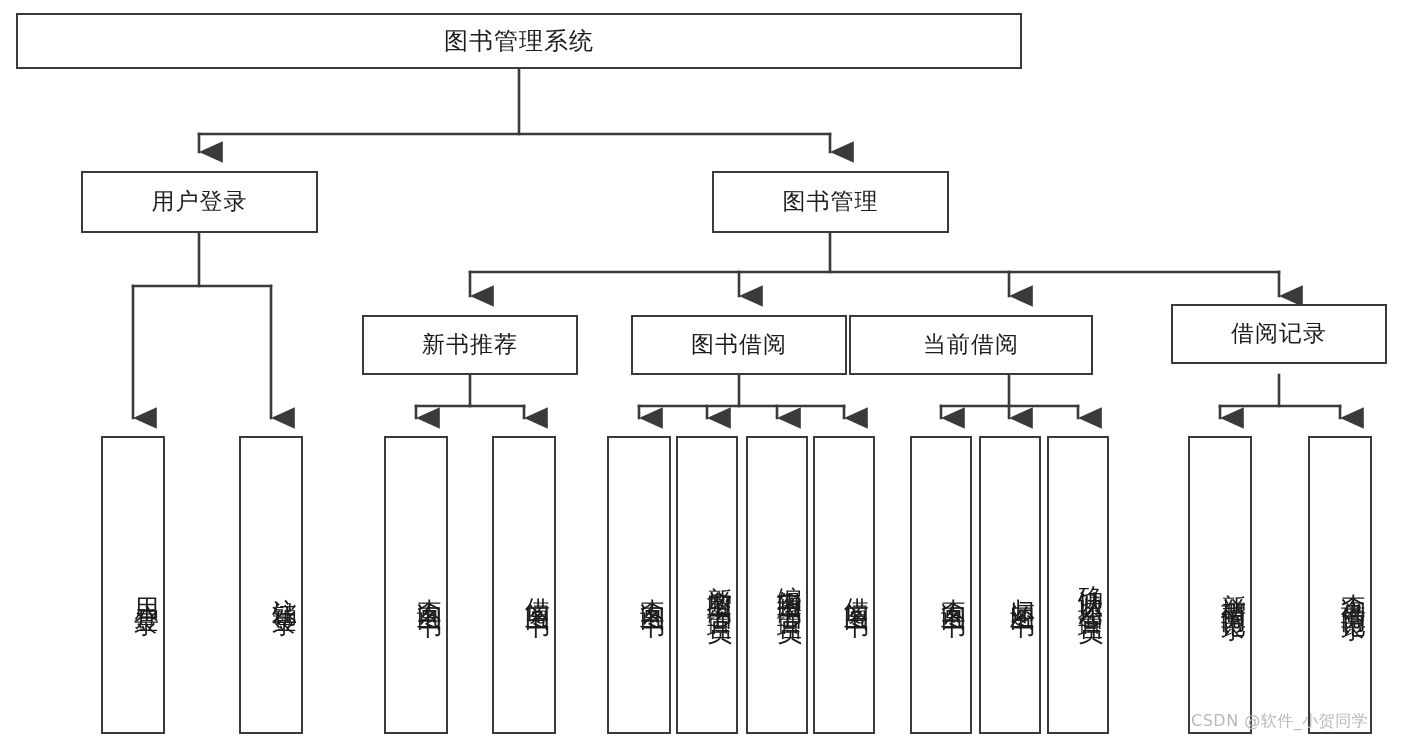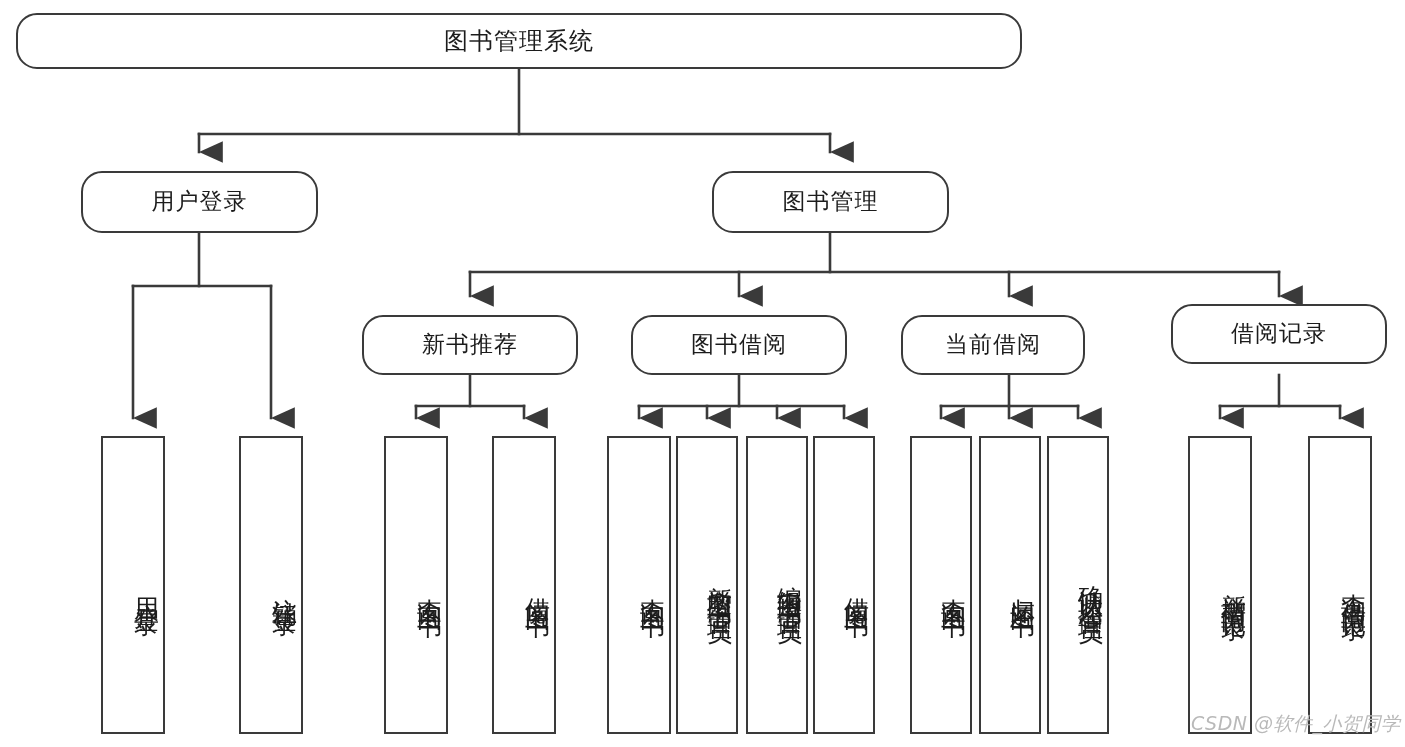--- a/index.html
+++ b/index.html
@@ -33,21 +33,20 @@
     background: #ffffff;
     display: flex;
     align-items: center;
     justify-content: center;
     color: #1c1c1c;
   }
   .node.horiz {
     font-size: 23px;
     letter-spacing: 1px;
     line-height: 1.1;
-    border-radius: 21px;
   }
   .node.root {
     font-size: 24px;
   }
   .node.vert {
     writing-mode: vertical-rl;
     text-orientation: upright;
     font-size: 25px;
     line-height: 1.32;
     letter-spacing: 5px;
@@ -56,25 +55,24 @@
     justify-content: center;
   }
   .node.vert .vtext {
     display: block;
     writing-mode: vertical-rl;
     text-orientation: upright;
   }
   .watermark {
     position: absolute;
     color: #b9b9b9;
-    font-size: 19px;
+    font-size: 16px;
     letter-spacing: 0.5px;
     white-space: nowrap;
     user-select: none;
-    font-style: italic;
   }
 </style>
 </head>
 <body>
 
 <div id="canvas">
 
   <svg id="edges" viewBox="0 0 1405 747">
     <defs>
       <marker id="arrow" viewBox="0 0 12 12" refX="6" refY="10" markerWidth="11" markerHeight="11" orient="auto-start-reverse">
@@ -143,21 +141,21 @@
   </div>
 
   <div class="node horiz" style="left:362px; top:315px; width:216px; height:60px;">
     <span>新书推荐</span>
   </div>
 
   <div class="node horiz" style="left:631px; top:315px; width:216px; height:60px;font-family:Liberation Serif, serif;">
     <span>图书借阅</span>
   </div>
 
-  <div class="node horiz" style="left:901px; top:315px; width:184px; height:60px;">
+  <div class="node horiz" style="left:849px; top:315px; width:244px; height:60px;">
     <span>当前借阅</span>
   </div>
 
   <div class="node horiz" style="left:1171px; top:304px; width:216px; height:60px;">
     <span>借阅记录</span>
   </div>
 
   <div class="node vert" style="left:101px; top:436px; width:64px; height:298px;">
     <span class="vtext">用户登录</span>
   </div>

